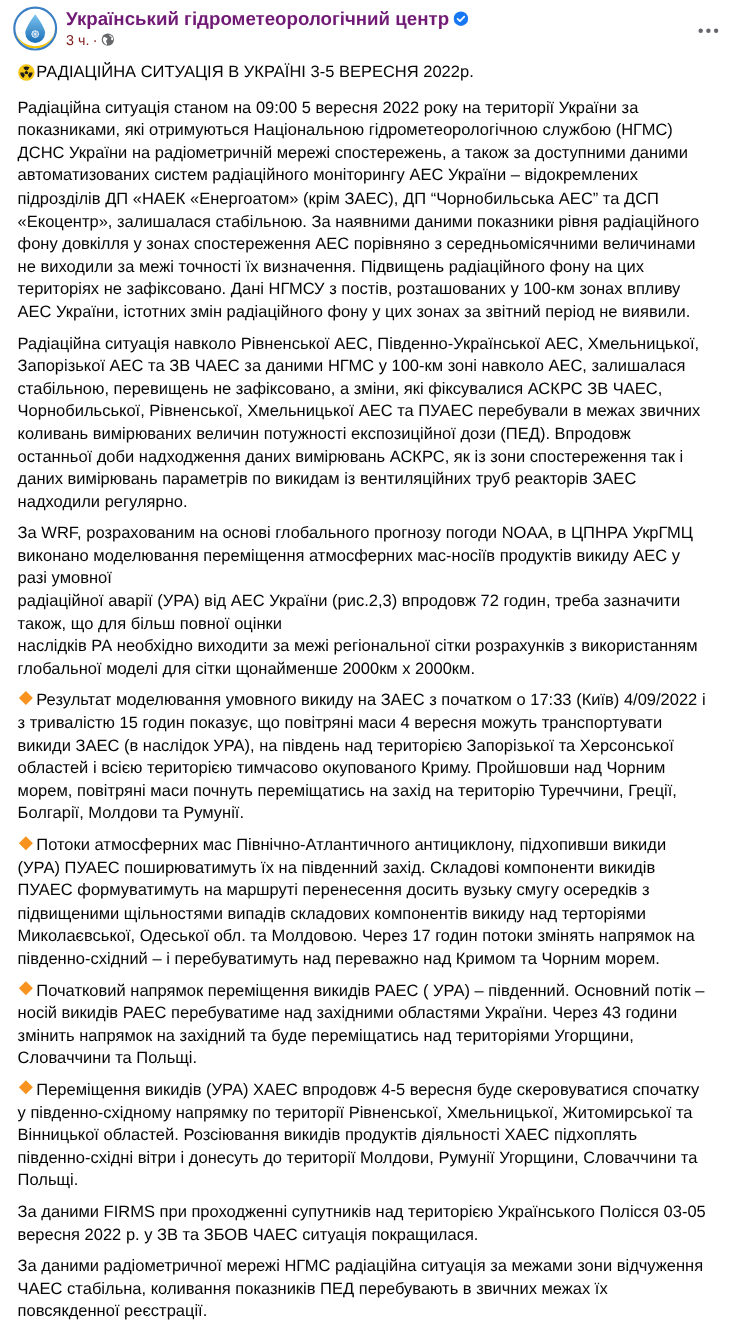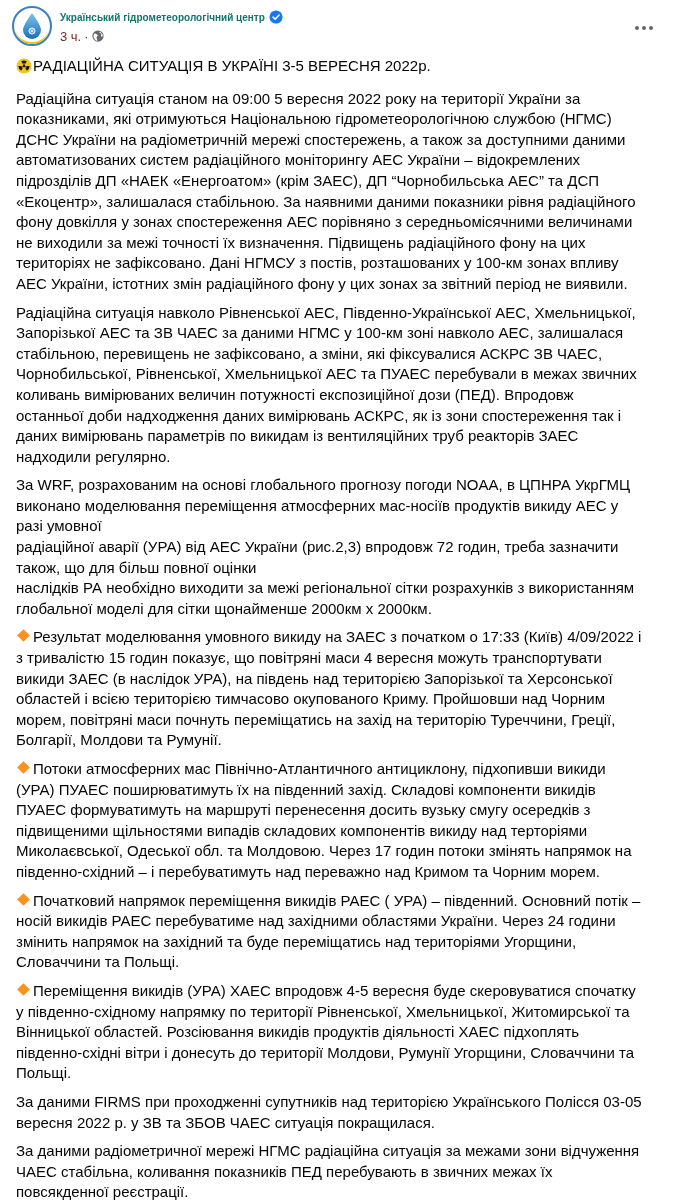--- a/index.html
+++ b/index.html
@@ -55,23 +55,23 @@
       display: flex;
       flex-direction: column;
       justify-content: center;
     }
     .page-name-row {
       display: flex;
       align-items: center;
       gap: 4px;
     }
     .page-name {
-      font-size: 10px;
+      font-size: 17px;
       font-weight: bold;
-      color: #0f766e;
+      color: #701a75;
       line-height: 19px;
     }
     .verified {
       width: 14px;
       height: 14px;
       display: inline-block;
     }
     .meta-row {
       display: flex;
       align-items: center;
@@ -211,21 +211,21 @@
 радіаційної аварії (УРА) від АЕС України (рис.2,3) впродовж 72 годин, треба зазначити також, що для більш повної оцінки
 наслідків РА необхідно виходити за межі регіональної сітки розрахунків з використанням глобальної моделі для сітки щонайменше 2000км х 2000км.</p>
 
     <p>
       <span class="diamond"></span><span>Результат моделювання умовного викиду на ЗАЕС з початком о 17:33 (Київ) 4/09/2022 і з тривалістю 15 годин показує, що повітряні маси 4 вересня можуть транспортувати викиди ЗАЕС (в наслідок УРА), на південь над територією Запорізької та Херсонської областей і всією територією тимчасово окупованого Криму. Пройшовши над Чорним морем, повітряні маси почнуть переміщатись на захід на територію Туреччини, Греції, Болгарії, Молдови та Румунії.</span>
     </p>
     <p>
       <span class="diamond"></span><span>Потоки атмосферних мас Північно-Атлантичного антициклону, підхопивши викиди (УРА) ПУАЕС поширюватимуть їх на південний захід. Складові компоненти викидів ПУАЕС формуватимуть на маршруті перенесення досить вузьку смугу осередків з підвищеними щільностями випадів складових компонентів викиду над терторіями Миколаєвської, Одеської обл. та Молдовою. Через 17 годин потоки змінять напрямок на південно-східний – і перебуватимуть над переважно над Кримом та Чорним морем.</span>
     </p>
     <p>
-      <span class="diamond"></span><span>Початковий напрямок переміщення викидів РАЕС ( УРА) – південний. Основний потік – носій викидів РАЕС перебуватиме над західними областями України. Через 24 години змінить напрямок на західний та буде переміщатись над територіями Угорщини, Словаччини та Польщі.</span>
+      <span class="diamond"></span><span>Початковий напрямок переміщення викидів РАЕС ( УРА) – південний. Основний потік – носій викидів РАЕС перебуватиме над західними областями України. Через 43 години змінить напрямок на західний та буде переміщатись над територіями Угорщини, Словаччини та Польщі.</span>
     </p>
     <p>
       <span class="diamond"></span><span>Переміщення викидів (УРА) ХАЕС впродовж 4-5 вересня буде скеровуватися спочатку у південно-східному напрямку по території Рівненської, Хмельницької, Житомирської та Вінницької областей. Розсіювання викидів продуктів діяльності ХАЕС підхоплять південно-східні вітри і донесуть до території Молдови, Румунії Угорщини, Словаччини та Польщі.</span>
     </p>
 
     <p>За даними FIRMS при проходженні супутників над територією Українського Полісся 03-05 вересня 2022 р. у ЗВ та ЗБОВ ЧАЕС ситуація покращилася.</p>
     <p>За даними радіометричної мережі НГМС радіаційна ситуація за межами зони відчуження ЧАЕС стабільна, коливання показників ПЕД перебувають в звичних межах їх повсякденної реєстрації.</p>
 
     <p>
       <span class="exclaim">❗</span><span>Радіаційна ситуація на території України в зоні спостереження Запорізької АЕС за даними Національної гідрометеорологічної служби за період з 4 серпня по 5 вересня 2022 року залишалася стабільною.</span>

